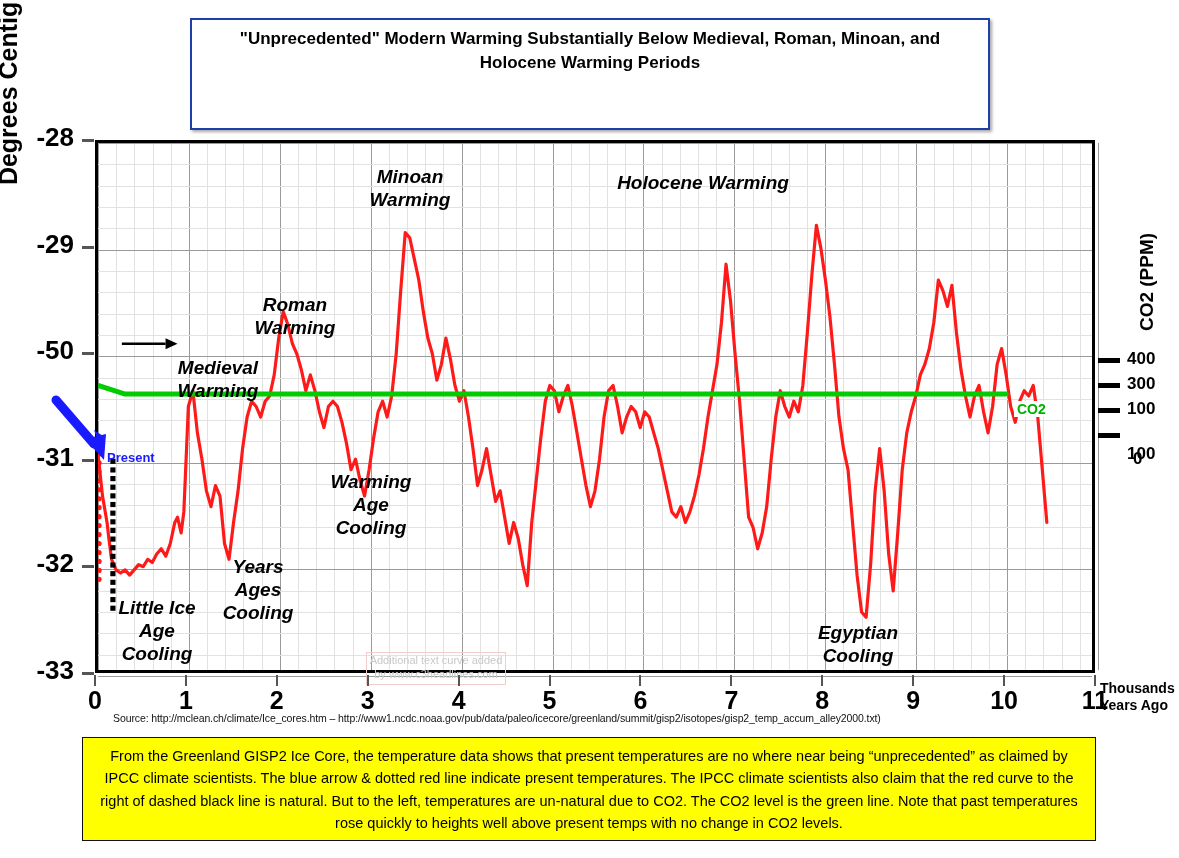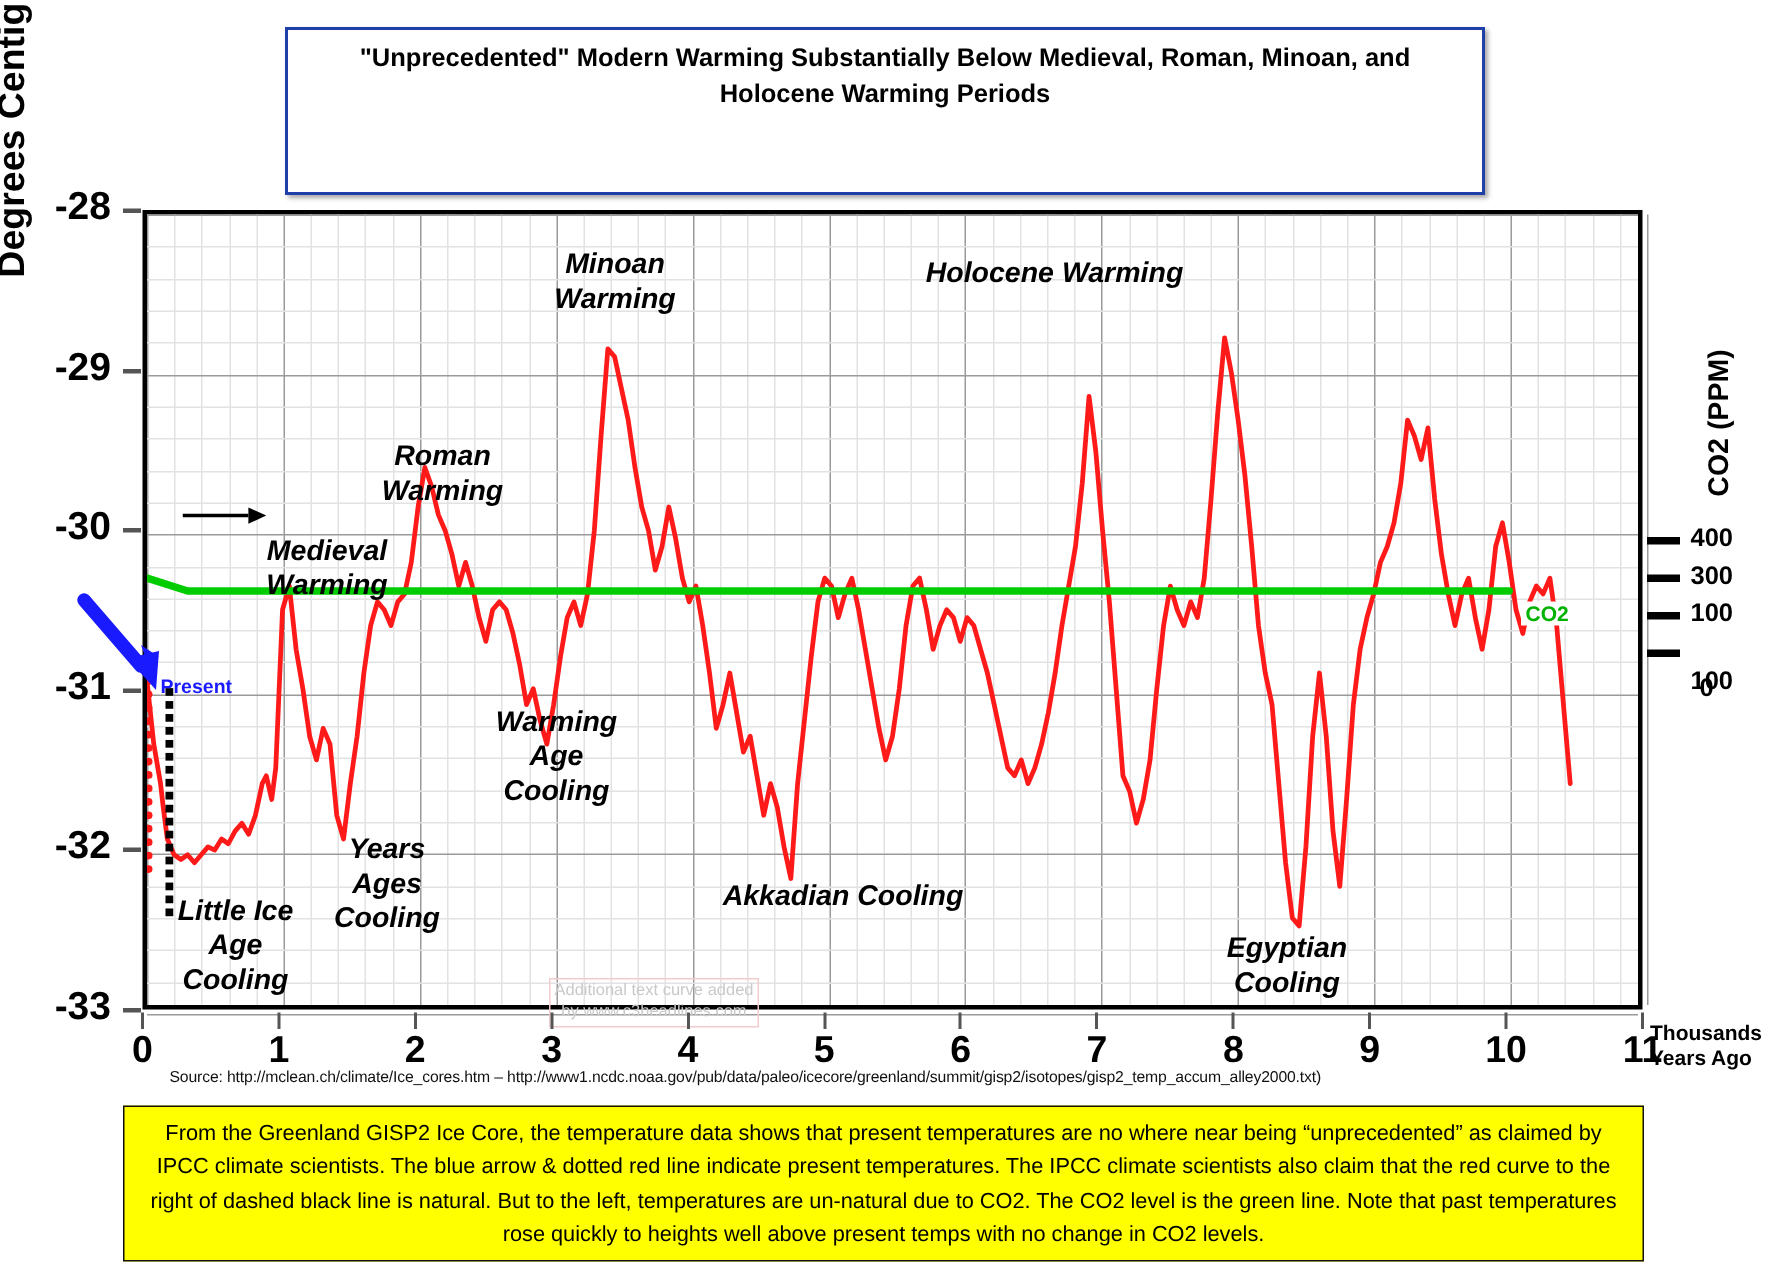--- a/index.html
+++ b/index.html
@@ -244,42 +244,41 @@
   <div class="ann" style="left:490px;top:28px;width:230px;text-align:center;">Holocene Warming</div>
   <div class="ann" style="left:-2px;top:453px;width:122px;">Little Ice
 Age
 Cooling</div>
   <div class="ann" style="left:105px;top:412px;width:110px;">Years
 Ages
 Cooling</div>
   <div class="ann" style="left:218px;top:327px;width:110px;">Warming
 Age
 Cooling</div>
-  <div class="ann" style="left:349px;top:443px;width:230px;">Akkadian Cooling</div>
   <div class="ann" style="left:695px;top:478px;width:130px;">Egyptian
 Cooling</div>
 
   <div id="present-label" style="left:9px;top:307px;">Present</div>
   <div id="co2-line-label" style="left:916px;top:258px;">CO2</div>
 </div>
 
 <svg style="position:absolute;left:48px;top:392px;width:72px;height:80px;">
   <line x1="8" y1="8" x2="46" y2="52" stroke="#1a1aff" stroke-width="9" stroke-linecap="round"></line>
   <polygon points="36,44 56,66 46,38 58,46" fill="#1a1aff"></polygon>
   <polygon points="56,68 37,47 58,42" fill="#1a1aff"></polygon>
 </svg>
 
 <div id="watermark">Additional text curve added by www.c3headlines.com</div>
 
 <div id="axis-layer">
     <div class="ytick" style="top: 122px;">-28</div>
     <div class="ytickmark" style="left: 82px; top: 139px;"></div>
     <div class="ytick" style="top: 228.6px;">-29</div>
     <div class="ytickmark" style="left: 82px; top: 245.6px;"></div>
-    <div class="ytick" style="top: 335.2px;">-30</div>
+    <div class="ytick" style="top: 335.2px;">-50</div>
     <div class="ytickmark" style="left: 82px; top: 352.2px;"></div>
     <div class="ytick" style="top: 441.8px;">-31</div>
     <div class="ytickmark" style="left: 82px; top: 458.8px;"></div>
     <div class="ytick" style="top: 548.4px;">-32</div>
     <div class="ytickmark" style="left: 82px; top: 565.4px;"></div>
     <div class="ytick" style="top: 655px;">-33</div>
     <div class="ytickmark" style="left: 82px; top: 672px;"></div>
     <div class="xtick" style="left: 73px; top: 686px;">0</div>
     <div class="xtickmark" style="left: 94px; top: 675px;"></div>
     <div class="xtick" style="left: 163.909px; top: 686px;">1</div>

